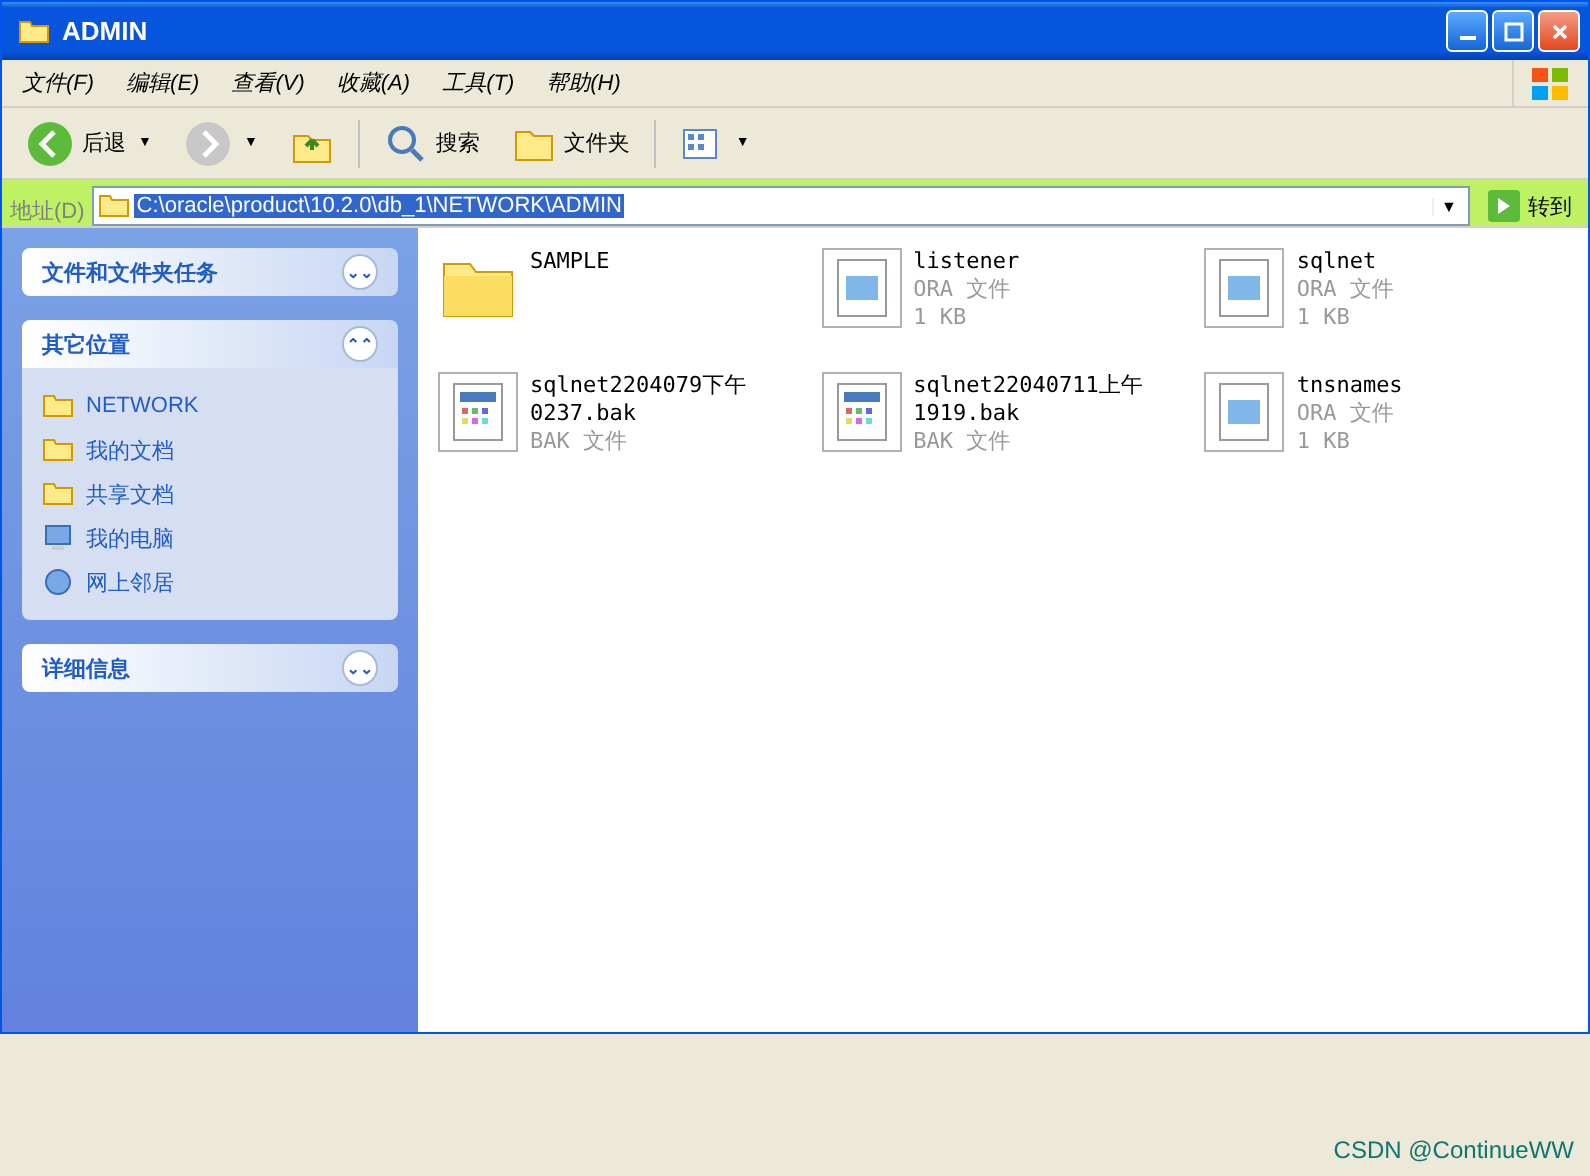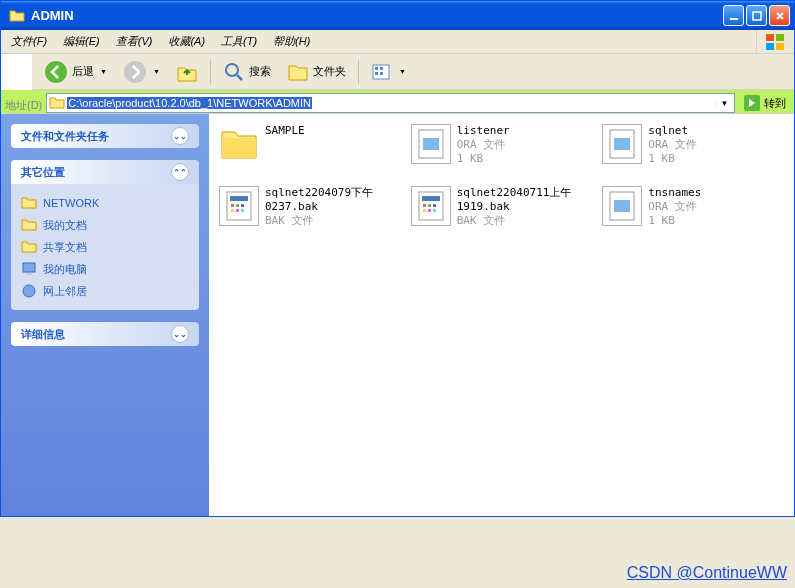--- a/index.html
+++ b/index.html
@@ -7,21 +7,21 @@
 .window { width: 795px; height: 517px; border: 1px solid #0055EA; background: #fff; display: flex; flex-direction: column; }
 .titlebar { height: 29px; background: linear-gradient(to bottom, #3c91f7 0%, #0855dd 10%, #0855dd 85%, #0342b0 100%); display: flex; align-items: center; padding: 0 4px; color: #fff; }
 .titlebar .icon-slot { width: 16px; height: 16px; margin: 0 4px; }
 .titlebar .title { flex: 1; font-weight: bold; font-size: 13px; padding-left: 2px; }
 .winbtn { width: 21px; height: 21px; border: 1px solid #fff; border-radius: 3px; margin-left: 2px; display: flex; align-items: center; justify-content: center; font-weight: bold; font-size: 12px; color: #fff; }
 .winbtn.min, .winbtn.max { background: linear-gradient(to bottom, #5aa8ff, #1666d6); }
 .winbtn.close { background: linear-gradient(to bottom, #f59b87, #e2481f); }
 .menubar { height: 24px; background: #ece9d8; border-bottom: 1px solid #d4d0c8; display: flex; align-items: center; padding: 0 2px; position: relative; font-style: italic; }
 .menubar .menu { padding: 3px 8px; cursor: default; }
 .menubar .winlogo { position: absolute; right: 2px; top: 0; width: 36px; height: 23px; border-left: 1px solid #d4d0c8; display: flex; align-items: center; justify-content: center; }
-.toolbar { height: 36px; background: #ece9d8; border-bottom: 1px solid #d4d0c8; display: flex; align-items: center; padding: 0 6px; gap: 4px; margin-left: 31px; }
+.toolbar { height: 36px; background: #ece9d8; border-bottom: 1px solid #d4d0c8; display: flex; align-items: center; padding: 0 6px; gap: 4px; }
 .tbtn { height: 30px; display: flex; align-items: center; padding: 0 6px; border-radius: 3px; gap: 4px; }
 .tbtn-sep { width: 1px; height: 24px; background: #c0c0c0; margin: 0 2px; }
 .tbtn-drop { font-size: 7px; color: #000; margin-left: 2px; }
 .addressbar { height: 24px; background: #bef264; border-bottom: 1px solid #d4d0c8; display: flex; align-items: flex-end; padding: 0 4px; gap: 4px; }
 .addressbar .label { color: #808080; }
 .addressbar .input { flex: 1; height: 20px; border: 1px solid #7f9db9; background: #fff; display: flex; align-items: center; padding: 0 2px; }
 .addressbar .input .folder-icon { width: 16px; height: 16px; margin-right: 2px; }
 .addressbar .input .path { background: #3166cc; color: #fff; padding: 0 1px; }
 .addressbar .input .drop { width: 16px; text-align: center; color: #000; cursor: default; margin-left: auto; border-left: 1px solid #eee; font-size: 8px; }
 .go-btn { height: 20px; display: flex; align-items: center; gap: 3px; padding: 0 4px; }
@@ -32,21 +32,21 @@
 .panel-header .collapse { margin-left: auto; width: 18px; height: 18px; border: 1px solid #a6bad9; border-radius: 50%; background: #fff; display: flex; align-items: center; justify-content: center; color: #215dc6; font-size: 8px; }
 .panel-body { background: #d5dff1; padding: 8px 10px; }
 .panel-body .link { display: flex; align-items: center; gap: 6px; padding: 3px 0; color: #215dc6; cursor: default; }
 .filearea { flex: 1; background: #fff; padding: 10px; display: grid; grid-template-columns: repeat(3, 1fr); grid-auto-rows: 52px; gap: 10px; align-content: start; }
 .fileitem { display: flex; align-items: flex-start; gap: 6px; cursor: default; }
 .fileitem .thumb { width: 40px; height: 40px; flex-shrink: 0; border: 1px solid #b0b0b0; background: #fff; display: flex; align-items: center; justify-content: center; }
 .fileitem.folder .thumb { border: none; }
 .fileitem .meta { display: flex; flex-direction: column; line-height: 1.25; }
 .fileitem .meta .name { color: #000; font-family: "SimSun", monospace; }
 .fileitem .meta .sub { color: #999; font-family: "SimSun", monospace; font-size: 11px; }
-.watermark { position: absolute; right: 8px; bottom: 6px; color: #1d4ed8; font-size: 16px; text-decoration: underline; }
+.watermark { position: absolute; right: 8px; bottom: 6px; color: #0f766e; font-size: 12px; }
 svg { display: block; }
 </style>
 </head>
 <body>
 
 <div class="window">
 
   <div class="titlebar">
     <span class="icon-slot">
       <svg viewBox="0 0 16 16">

